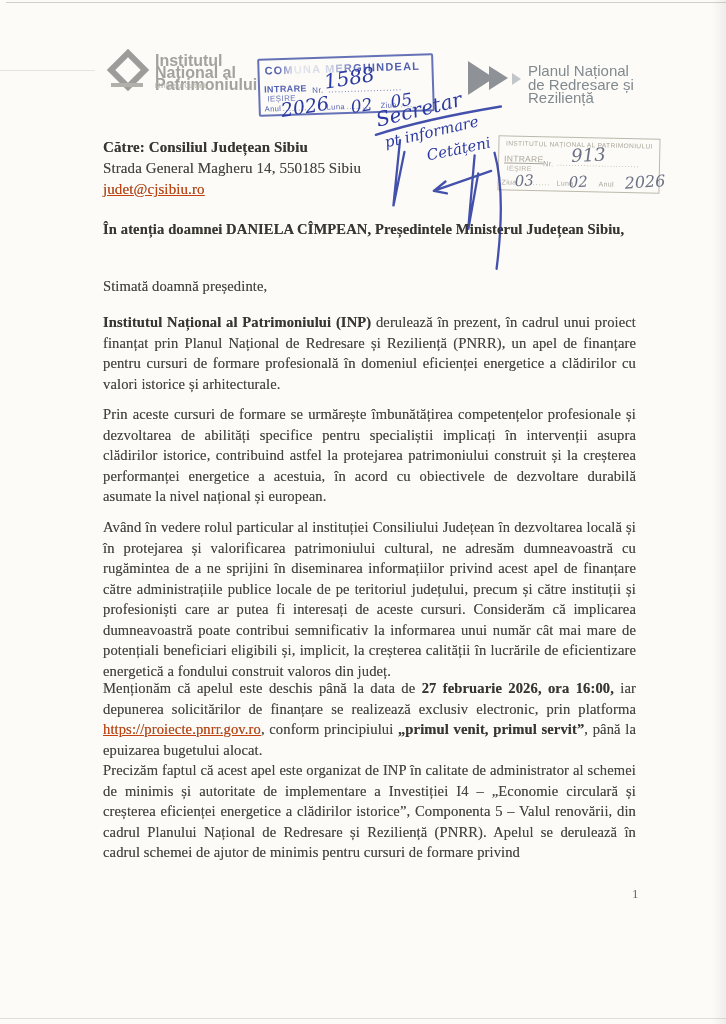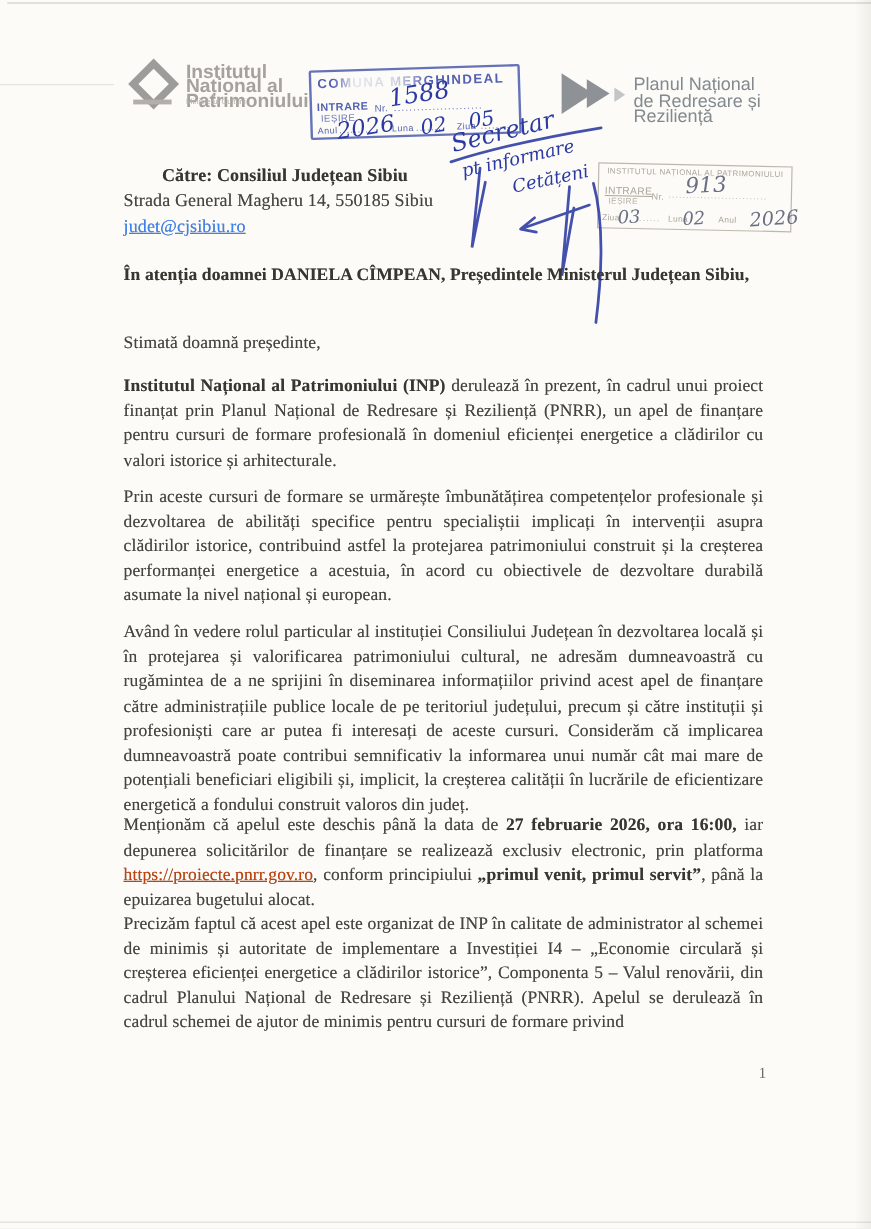--- a/index.html
+++ b/index.html
@@ -71,21 +71,21 @@
   .hw-note .l1{position:absolute;left:6px;top:8px;font-size:20px;transform:rotate(-12deg);}
   .hw-note .l2{position:absolute;left:14px;top:34px;font-size:15px;transform:rotate(-11deg);}
   .hw-note .l3{position:absolute;left:56px;top:52px;font-size:15px;transform:rotate(-10deg);}
 
   
   .doc-block{position:absolute;left:103px;width:533px;text-align:justify;
     font-size:14.6px;line-height:20.5px;color:#45443e;letter-spacing:.1px;
     text-shadow:0 0 .35px rgba(70,68,60,.55);}
   .b{font-weight:bold;color:#373630;}
   .doclink{color:#c2410c;text-decoration:underline;}
-  .email{color:#3b82f6;text-decoration:underline;}
+  .email{color:#c2410c;text-decoration:underline;}
   .page-number{position:absolute;left:632px;top:886px;font-size:13px;color:#6c6b64;}
 </style>
 </head>
 <body>
 
 <div class="page">
 
   <div class="scan-top"></div>
   <div class="scan-bottom"></div>
   <div class="scan-right"></div>
@@ -152,21 +152,21 @@
     <svg width="175" height="215" viewBox="0 0 175 215" style="position:absolute;left:0;top:0;" fill="none" stroke="#2b3aa2" stroke-width="2.3" stroke-linecap="round" opacity="0.88">
       <path d="M6,44 Q55,30 132,20"></path>
       <path d="M30,50 l-9,66 l13,-54"></path>
       <path d="M104,68 l-9,74 l12,-56"></path>
       <path d="M124,66 q10,42 -2,116"></path>
       <path d="M120,84 L62,102 M62,102 l12,-9 M62,102 l13,3"></path>
     </svg>
   </div>
 
   <div class="doc-block" style="top:137px;">
-    <div class="b" style="font-size:15px;line-height:21px;margin-left:32px;">Către: Consiliul Județean Sibiu</div>
+    <div class="b" style="font-size:15px;line-height:21px;">Către: Consiliul Județean Sibiu</div>
     <div style="font-size:15px;line-height:21px;">Strada General Magheru 14, 550185 Sibiu</div>
     <div style="font-size:15px;line-height:21px;"><span class="email">judet@cjsibiu.ro</span></div>
   </div>
 
   <div class="doc-block b" style="top:219px;">În atenția doamnei DANIELA CÎMPEAN, Președintele Ministerul Județean Sibiu,</div>
 
   <div class="doc-block" style="top:312px;">
     <span class="b">Institutul Național al Patrimoniului (INP)</span><span> derulează în prezent, în cadrul unui proiect finanțat prin Planul Național de Redresare și Reziliență (PNRR), un apel de finanțare pentru cursuri de formare profesională în domeniul eficienței energetice a clădirilor cu valori istorice și arhitecturale.</span>
   </div>
 

